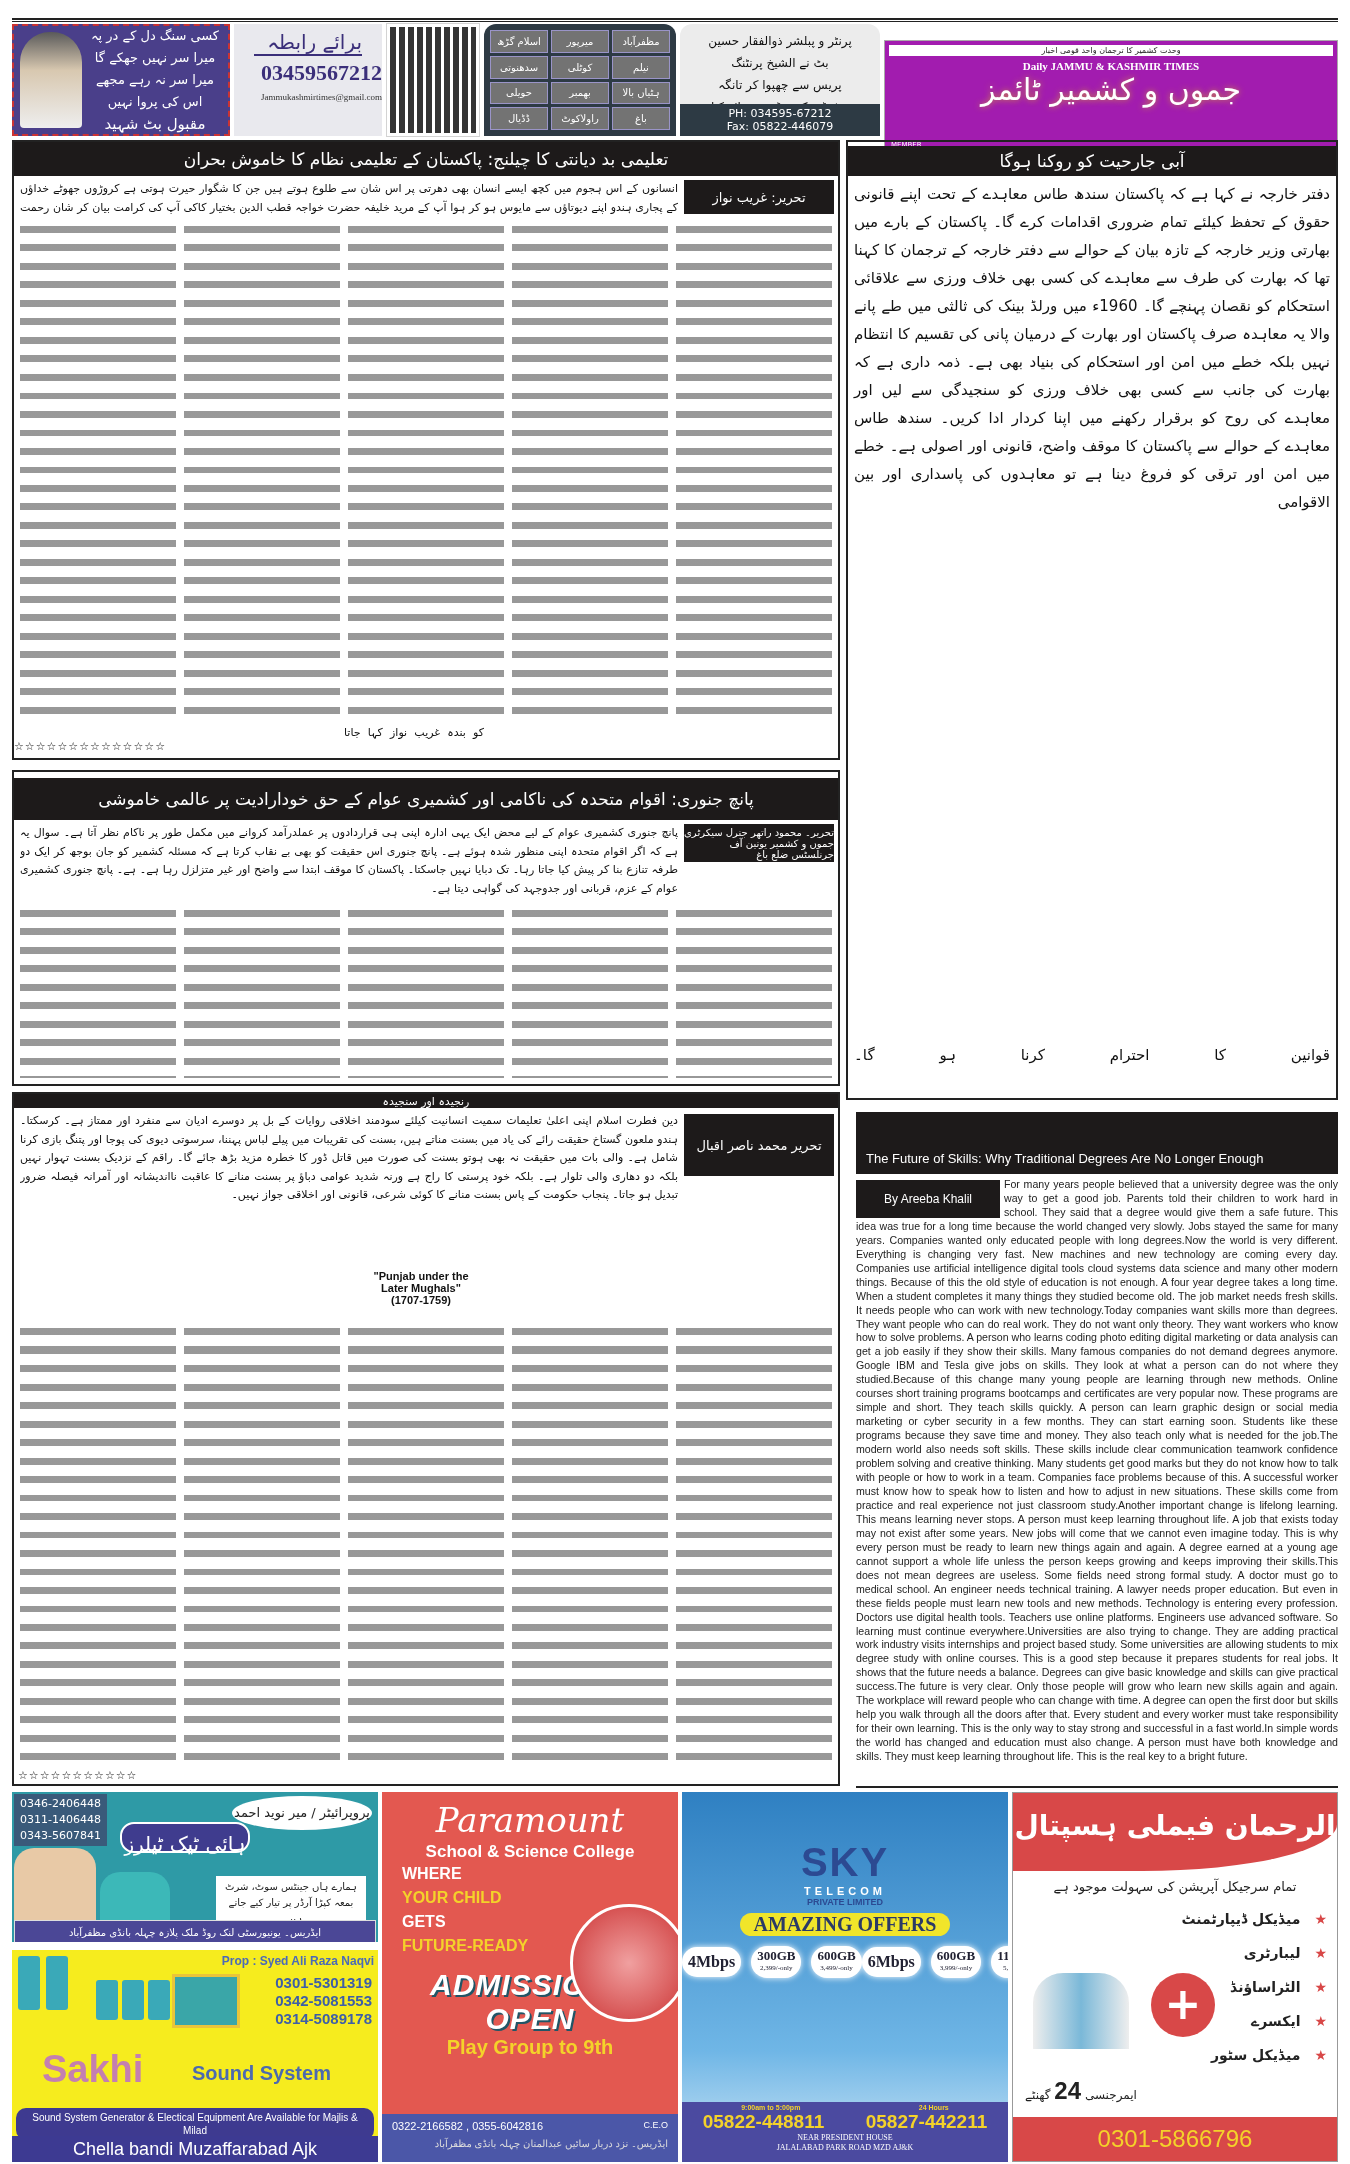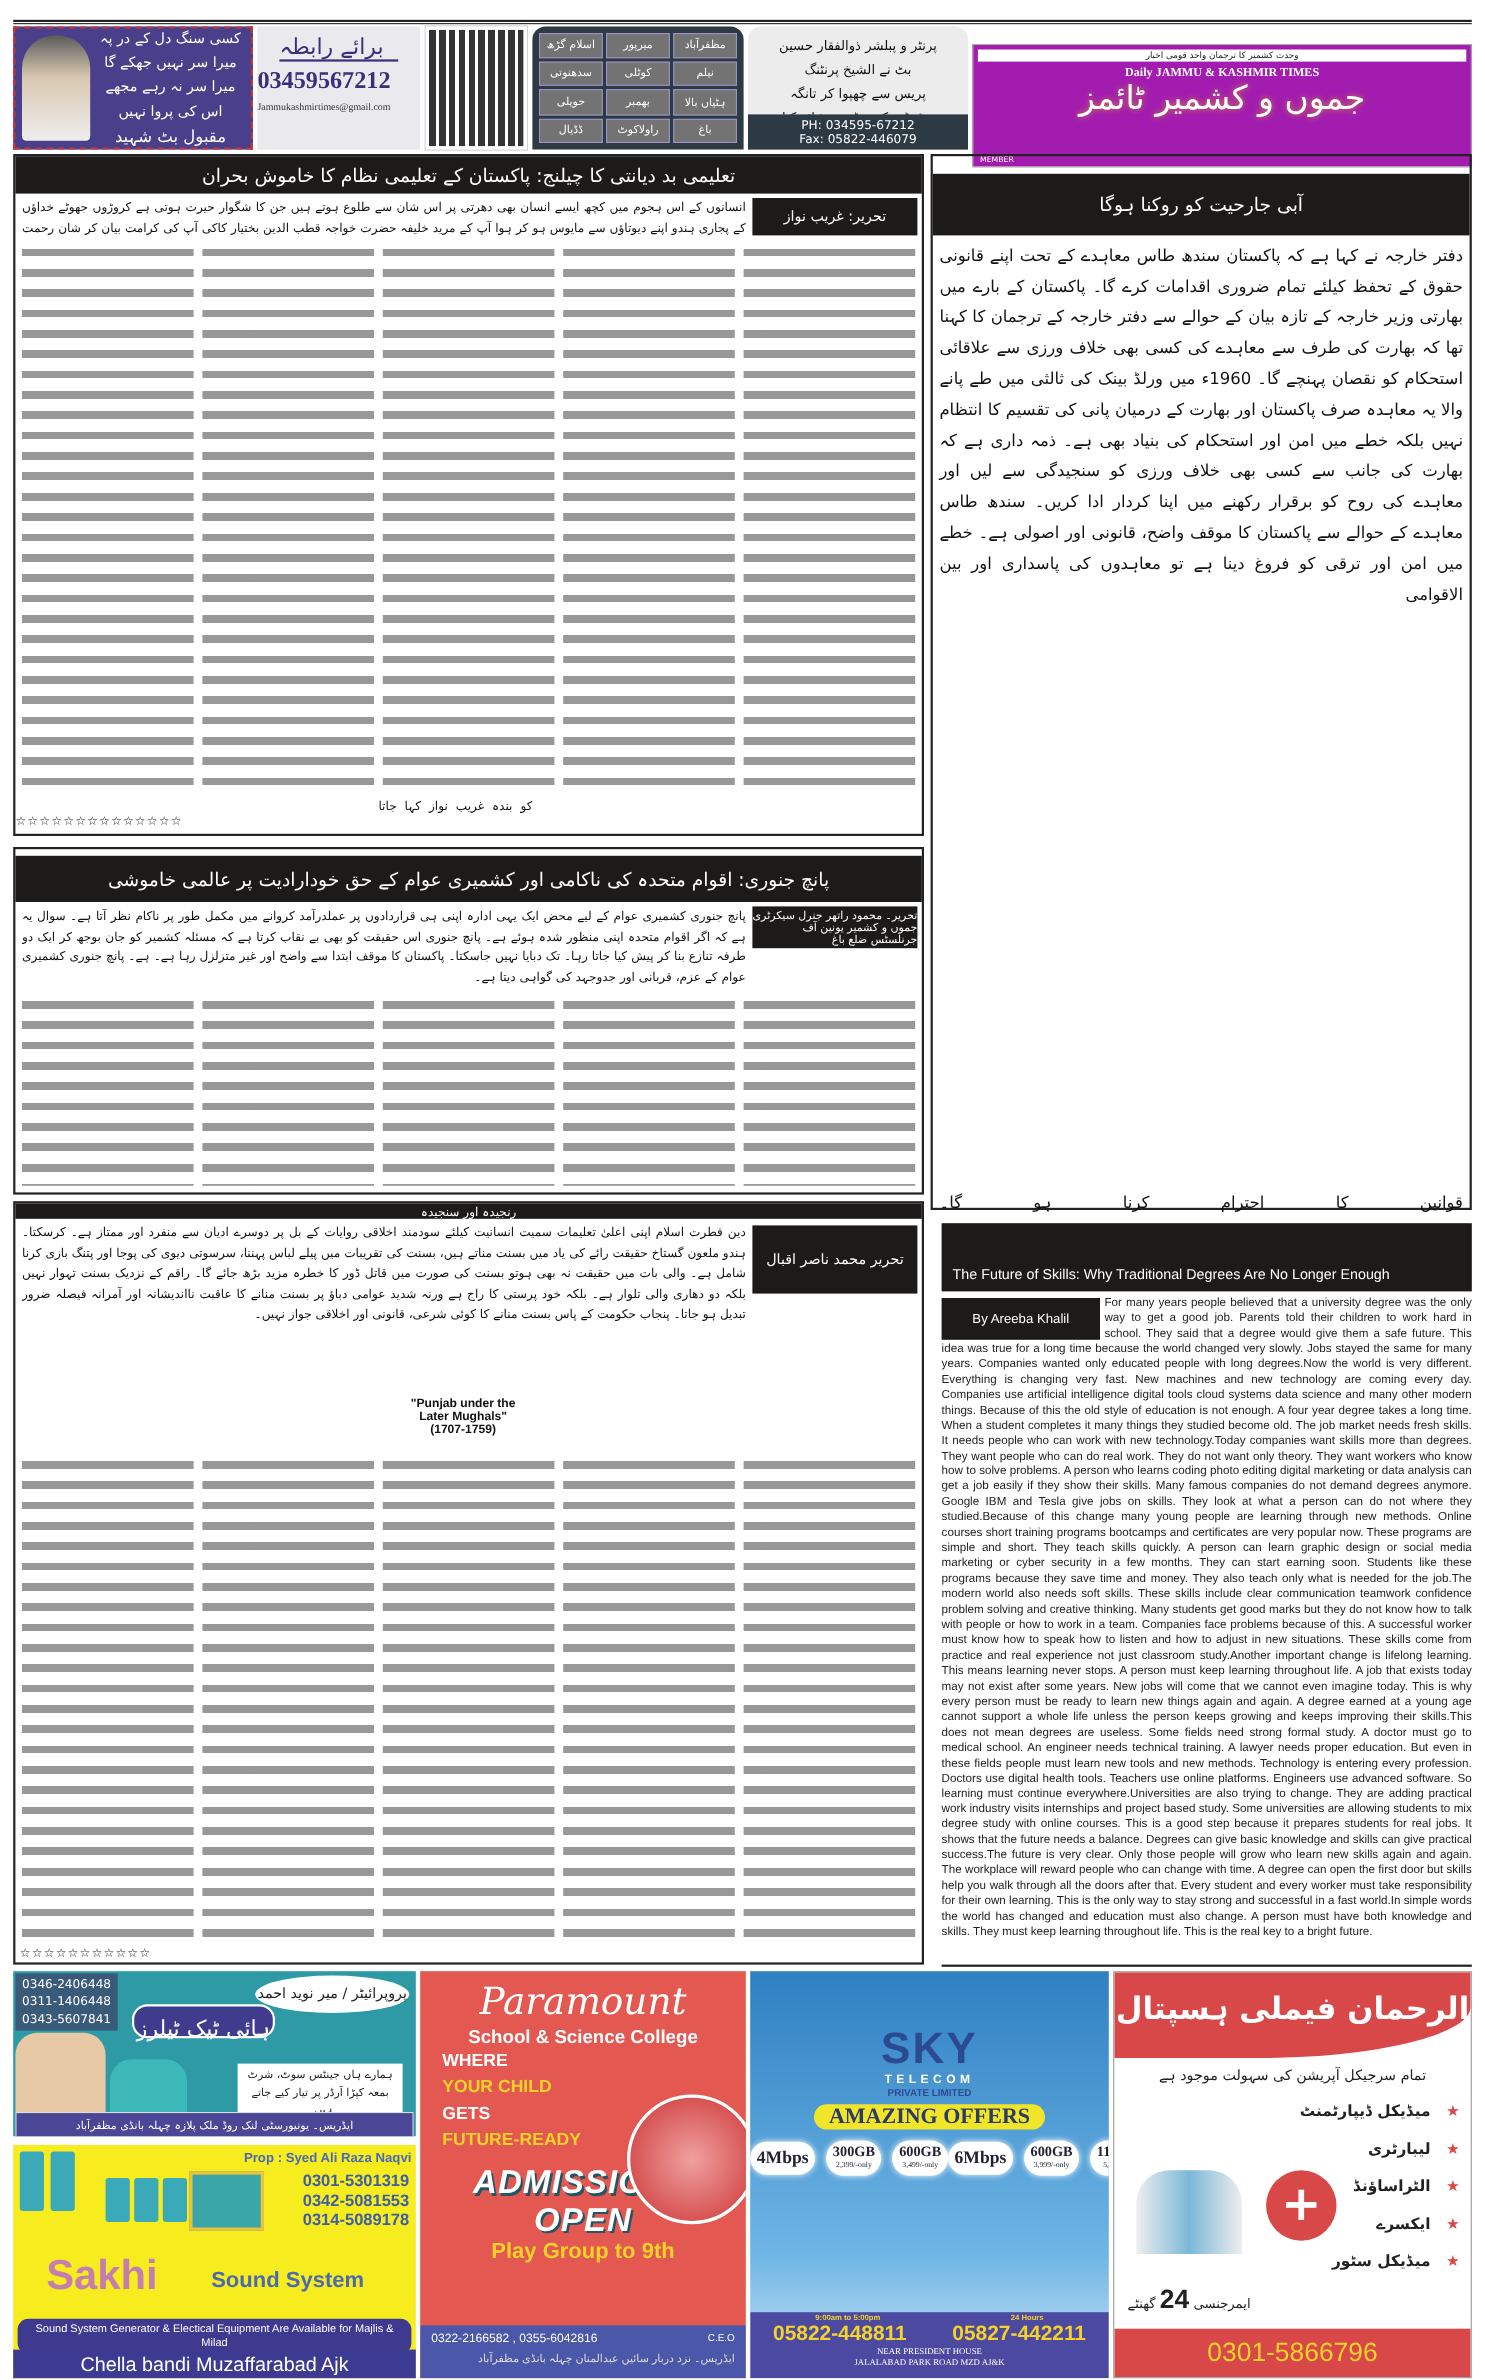--- a/index.html
+++ b/index.html
@@ -4,21 +4,21 @@
 <style>
   *{box-sizing:border-box;margin:0;padding:0}
   body{width:1350px;height:2164px;background:#fff;font-family:"DejaVu Sans",sans-serif;color:#111;position:relative;overflow:hidden}
   .abs{position:absolute}
   
   .top-rule{left:12px;right:12px;top:18px;height:4px;border-top:2px solid #222;border-bottom:1px solid #222}
   .mast{top:24px;height:112px;left:12px;right:12px}
   .shaheed{left:0;top:0;width:218px;height:112px;background:#4a3f8a;border:2px dashed #c33;display:flex;align-items:center;padding:6px;gap:6px;color:#fff}
   .portrait{width:62px;height:96px;background:linear-gradient(#5a5a5a,#d8c8b0 40%,#eee);border-radius:30px 30px 4px 4px}
   .shaheed .verse{flex:1;direction:rtl;text-align:center;font-size:13px;line-height:22px}
-  .contact{left:222px;top:0;width:148px;height:112px;background:#e9e9ee;text-align:left;padding-top:6px}
+  .contact{left:222px;top:0;width:148px;height:112px;background:#e9e9ee;text-align:right;padding-top:6px}
   .contact .lbl{font-size:20px;color:#3b2f7a;direction:rtl;border-bottom:2px solid #3b2f7a;margin:0 20px 4px}
   .contact .phone{font-size:22px;font-weight:bold;color:#3b2f7a;font-family:"Liberation Serif",serif}
   .contact .email{font-size:9px;color:#333;margin-top:6px;font-family:"Liberation Serif",serif}
   .qr{left:375px;top:0;width:92px;height:112px;background:
       repeating-linear-gradient(90deg,#111 0 6px,#fff 6px 9px),#fff;opacity:.85;border:3px solid #fff;outline:1px solid #ccc}
   .cities{left:472px;top:0;width:192px;height:112px;background:#2d3a44;border-radius:12px 12px 0 0;padding:6px;display:grid;grid-template-columns:repeat(3,1fr);gap:3px;direction:rtl}
   .city{background:#737373;border:1px solid #9a94c8;color:#fff;font-size:10px;display:flex;align-items:center;justify-content:center}
   .printer{left:668px;top:0;width:200px;height:112px;background:#ececec;border-radius:12px 12px 0 0;text-align:center;direction:rtl}
   .printer .txt{font-size:12px;line-height:22px;padding:6px 6px 2px;border-bottom:1px solid #777;margin:0 18px}
   .printer .ph{position:absolute;bottom:0;left:0;right:0;height:32px;background:#2d3a44;color:#fff;font-size:11px;direction:ltr;padding-top:3px}
@@ -155,21 +155,21 @@
     <div class="ph-lines"></div>
     <div class="ph-lines"></div>
     <div class="ph-lines"></div>
     <div class="ph-lines"></div>
   </div>
   <div class="abs col-urdu" style="left:330px;width:140px;top:582px;height:18px">کو بندہ غریب نواز کہا جاتا ہے۔</div>
   <div class="abs stars" style="left:0;top:598px">☆☆☆☆☆☆☆☆☆☆☆☆☆☆</div>
 </div>
 
 <div class="abs frame" style="left:846px;top:140px;width:492px;height:960px">
-  <div class="hdr" style="height:56px;margin-top:16px">آبی جارحیت کو روکنا ہوگا</div>
+  <div class="hdr" style="height:30px;margin-top:4px">آبی جارحیت کو روکنا ہوگا</div>
   <div class="col-urdu" style="font-size:15px;line-height:28px;padding:4px 6px;height:870px">دفتر خارجہ نے کہا ہے کہ پاکستان سندھ طاس معاہدے کے تحت اپنے قانونی حقوق کے تحفظ کیلئے تمام ضروری اقدامات کرے گا۔ پاکستان کے بارے میں بھارتی وزیر خارجہ کے تازہ بیان کے حوالے سے دفتر خارجہ کے ترجمان کا کہنا تھا کہ بھارت کی طرف سے معاہدے کی کسی بھی خلاف ورزی سے علاقائی استحکام کو نقصان پہنچے گا۔ 1960ء میں ورلڈ بینک کی ثالثی میں طے پانے والا یہ معاہدہ صرف پاکستان اور بھارت کے درمیان پانی کی تقسیم کا انتظام نہیں بلکہ خطے میں امن اور استحکام کی بنیاد بھی ہے۔ ذمہ داری ہے کہ بھارت کی جانب سے کسی بھی خلاف ورزی کو سنجیدگی سے لیں اور معاہدے کی روح کو برقرار رکھنے میں اپنا کردار ادا کریں۔ سندھ طاس معاہدے کے حوالے سے پاکستان کا موقف واضح، قانونی اور اصولی ہے۔ خطے میں امن اور ترقی کو فروغ دینا ہے تو معاہدوں کی پاسداری اور بین الاقوامی</div>
   <div style="display:flex;justify-content:space-between;direction:rtl;font-size:15px;padding:0 6px">
     <span>قوانین</span>
     <span>کا</span>
     <span>احترام</span>
     <span>کرنا</span>
     <span>ہو</span>
     <span>گا۔</span>
   </div>
 </div>

